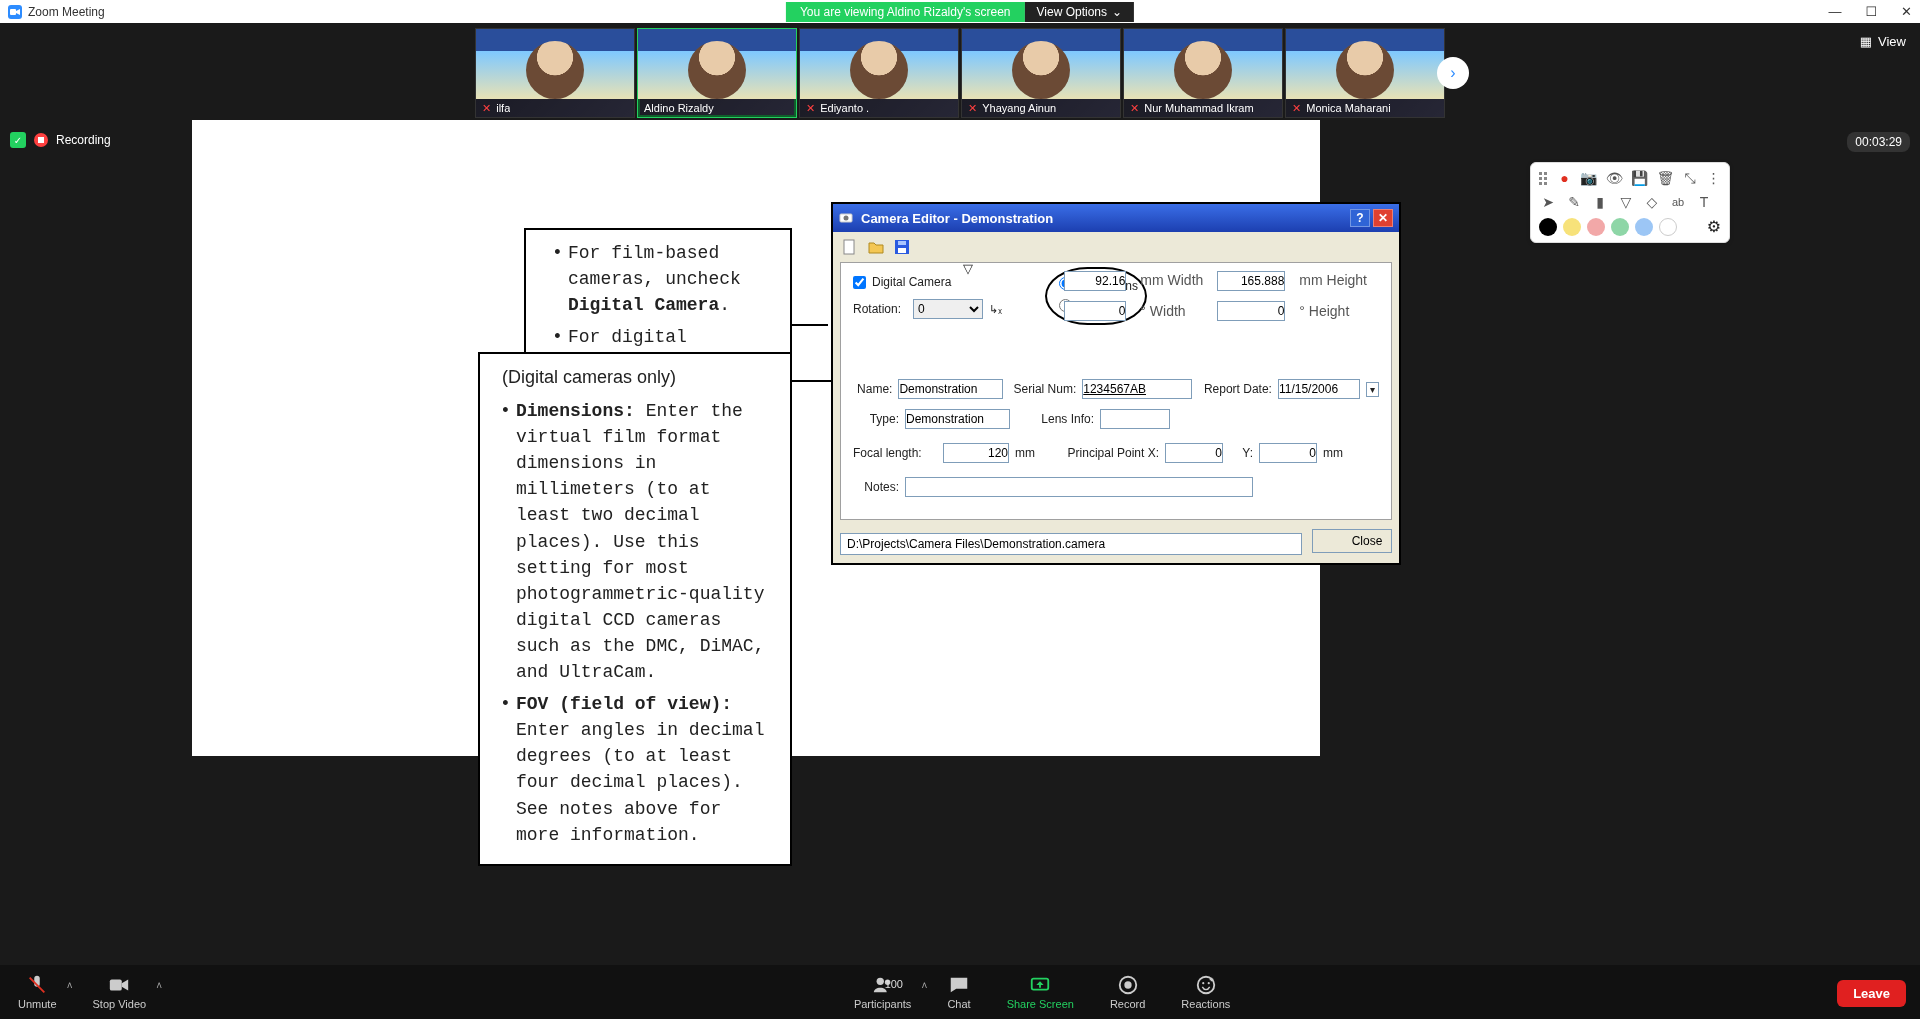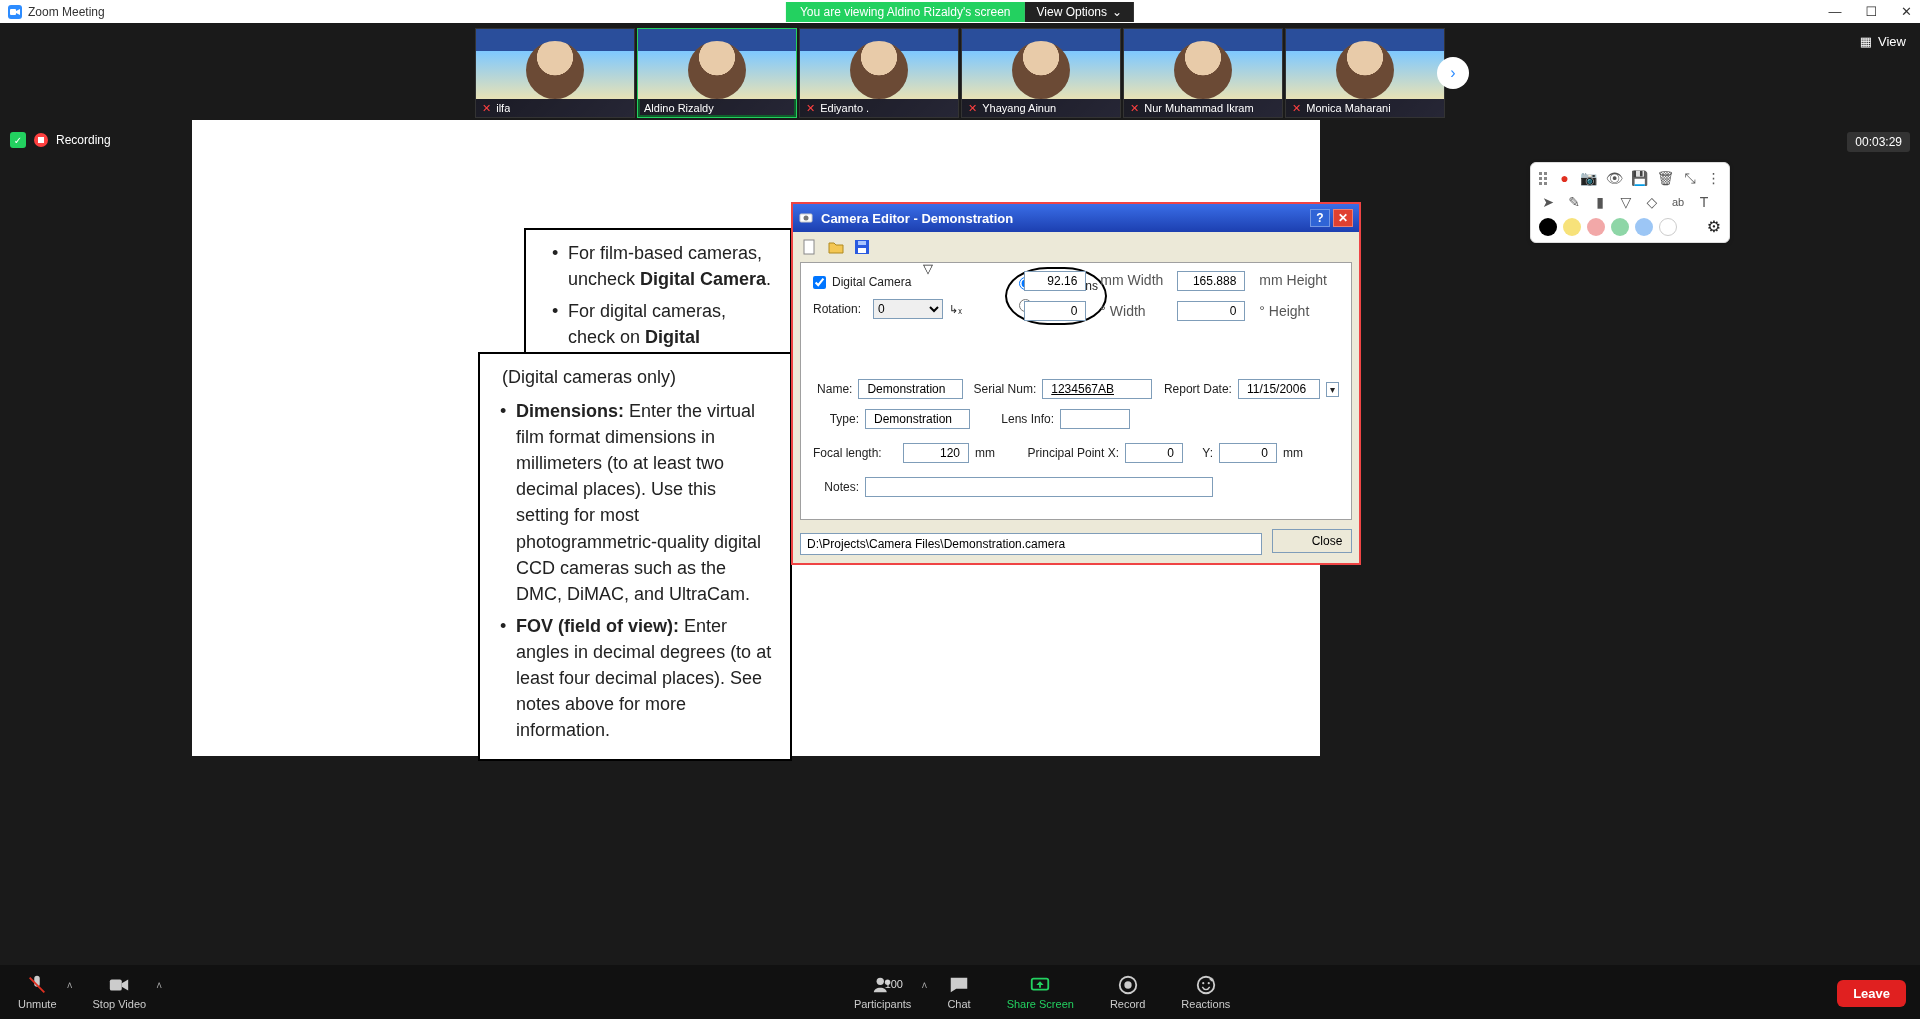--- a/index.html
+++ b/index.html
@@ -26,51 +26,51 @@
   .thumb .avatar { position:absolute; left:50%; top:50%; transform:translate(-50%,-55%); width:58px; height:58px; border-radius:50%; background:radial-gradient(circle at 50% 28%, #e8cba9 0 35%, #6b4a35 36% 100%); }
   .thumb .name-bar { position:absolute; left:0; right:0; bottom:0; height:18px; background:rgba(0,0,0,.55); display:flex; align-items:center; padding:0 6px; gap:5px;}
   .thumb .name-bar .mic { color:#ff4040; font-size:11px; }
   .thumb .name-bar .pname { color:#fff; font-size:11px; white-space:nowrap; overflow:hidden; text-overflow:ellipsis;}
   .strip-next { position:absolute; right:-24px; top:50%; transform:translateY(-50%); width:32px; height:32px; border-radius:50%; background:#fff; display:flex; align-items:center; justify-content:center; color:#2D8CFF; font-size:16px; cursor:pointer;}
   
   .rec-group { position:absolute; left:10px; top:132px; display:flex; align-items:center; gap:8px; color:#fff; font-size:12px;}
   .rec-group .shield { width:16px; height:16px; background:#23D160; border-radius:3px; display:flex; align-items:center; justify-content:center; color:#fff; font-size:10px;}
   .rec-group .stop-rec { width:14px; height:14px; border-radius:50%; background:#ff4040; display:flex; align-items:center; justify-content:center;}
   .rec-group .stop-rec span{ width:6px; height:6px; background:#fff;}
-  .timer { position:absolute; right:10px; top:132px; background:#333; color:#fff; font-size:12px; padding:3px 8px; border-radius:3px;margin-left:40px;}
+  .timer { position:absolute; right:10px; top:132px; background:#333; color:#fff; font-size:12px; padding:3px 8px; border-radius:8px;margin-left:40px;}
   
   .slide { position:absolute; left:192px; top:120px; width:1128px; height:636px; background:#fff; }
   .slide h1 { font-size:42px; font-weight:700; padding:24px 38px 10px; color:#111; }
   .ann-box { border:2px solid #000; position:absolute; background:#fff; }
   .ann1 { left:332px; top:108px; width:268px; padding:10px 16px 10px 28px; }
   .ann2 { left:286px; top:232px; width:314px; padding:10px 16px 10px 22px; }
   .ann-box ul { list-style:none; }
-  .ann-box li { font-size:18px; line-height:1.45; position:relative; padding-left:14px; margin-bottom:6px;}
+  .ann-box li { font-size:18px; line-height:1.45; position:relative; padding-left:14px; margin-bottom:6px;font-family:Liberation Mono, monospace;}
   .ann-box li::before { content:"•"; position:absolute; left:-2px; }
   .ann-box .plain { font-size:18px; line-height:1.45; margin-bottom:8px;}
   
   .conn { position:absolute; height:2px; background:#000; }
   
-  .cam-win { position:absolute; left:599px; top:82px; width:570px; border:2px solid #ef4444; background:#ece9d8; font-family:Tahoma,Arial,sans-serif;}
+  .cam-win { position:absolute; left:639px; top:82px; width:570px; border:2px solid #000000; background:#ece9d8; font-family:Tahoma,Arial,sans-serif;}
   .cam-titlebar { height:28px; background:linear-gradient(180deg,#3a6ee7,#1c3fb0); display:flex; align-items:center; padding:0 6px; color:#fff; font-weight:700; font-size:13px; gap:6px;}
   .cam-titlebar .ticon{ width:16px; height:16px;}
   .cam-titlebar .right { margin-left:auto; display:flex; gap:3px;}
   .cam-titlebar .tb-btn { width:20px; height:18px; border:1px solid #fff5; display:flex; align-items:center; justify-content:center; font-size:12px; font-weight:700;}
   .cam-titlebar .tb-help{ background:#2f64d6; color:#fff;}
   .cam-titlebar .tb-close{ background:#e04030; color:#fff;}
   .cam-toolbar { height:30px; display:flex; align-items:center; gap:8px; padding:0 8px; }
   .cam-toolbar span{ width:18px; height:18px;}
   .cam-tabs { display:flex; gap:1px; padding:0 8px; font-size:12px;}
   .cam-tab { padding:4px 10px; border:1px solid #a0a0a0; border-bottom:none; background:#ece9d8; border-radius:3px 3px 0 0;}
   .cam-tab.active { background:#fff; position:relative; z-index:2;}
   .cam-body { border:1px solid #a0a0a0; background:#fff; margin:0 7px 7px; padding:12px; position:relative; font-size:12px;}
   .arrow-down { position:absolute; left:122px; top:-2px; font-size:13px; }
   .f-row { display:flex; align-items:center; gap:6px; margin-bottom:10px; }
   .f-row label { color:#222; }
-  .cam-body input[type=text]{ border:1px solid #7f9db9; height:20px; padding:0 8px; font-size:12px; text-align:left; background:#fff;}
+  .cam-body input[type=text]{ border:1px solid #7f9db9; height:20px; padding:0 0; font-size:12px; text-align:left; background:#fff;}
   .num { text-align:right !important;}
   .unit { font-size:14px; color:#555; line-height:1.05;}
   .dim-group{ position:absolute; right:24px; top:8px; display:flex; gap:14px;}
   .dim-cell{ display:flex; flex-direction:column; align-items:flex-end;}
   .dim-cell2{ display:flex; flex-direction:column; align-items:flex-start; justify-content:center;}
   .radio-box{ position:absolute; left:204px; top:4px; width:102px; height:58px; border:2.5px solid #000; border-radius:50%/60%; display:flex; flex-direction:column; justify-content:center; gap:6px; padding-left:12px;}
   .row2{ margin-top:60px;}
   .cam-body select{ border:1px solid #7f9db9; height:20px; font-size:12px;}
   .footer-row{ display:flex; align-items:center; gap:10px; margin:6px 7px 8px;}
   .footer-row input{ flex:1; border:1px solid #7f9db9; height:22px; padding:0 6px; font-size:12px; background:#fff;margin-top:6px;}

